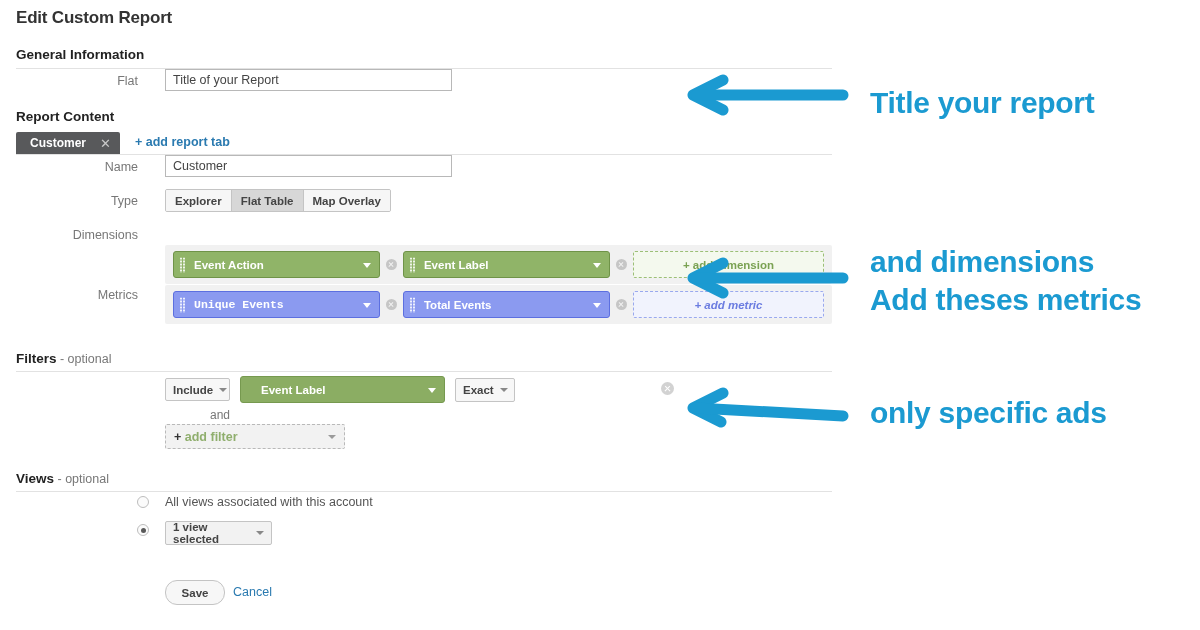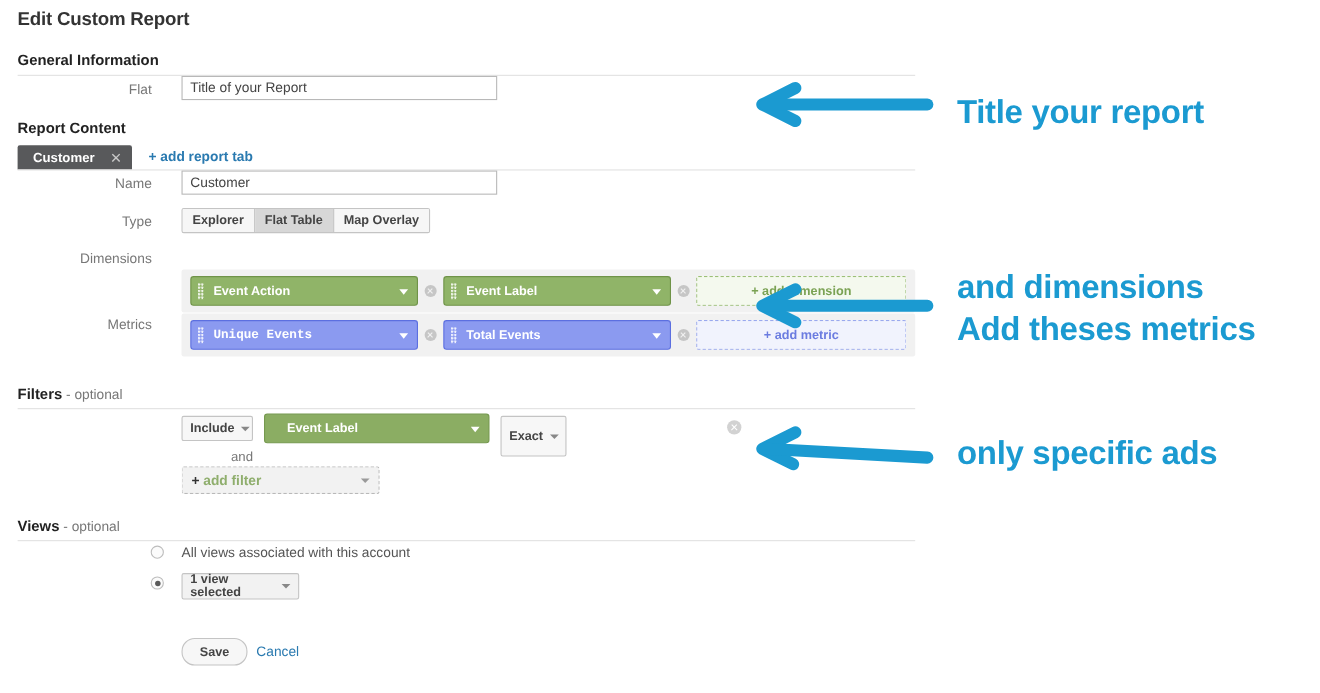--- a/index.html
+++ b/index.html
@@ -201,20 +201,21 @@
   }
   .addbox.dim {
     border: 1px dashed #9cbf77;
     background: #f4f9ee;
     color: #7aa253;
   }
   .addbox.met {
     border: 1px dashed #9aa9ee;
     background: #f1f3fd;
     color: #6b7ce0;
+    font-style: italic;
   }
 
   
   .btnsel {
     position: absolute;
     box-sizing: border-box;
     border: 1px solid #c4c4c4;
     border-radius: 2px;
     background: #f7f7f7;
     font-size: 11.5px;
@@ -405,21 +406,21 @@
   <div class="rule" style="top:371px;"></div>
 
   <div class="btnsel" style="left:165px; top:378px; width:65px; height:23px;">
     <span>Include</span>
     <span class="ccaret"></span>
   </div>
   <div class="pill green" style="position:absolute; left:240px; top:376px; width:205px; background:#8bad63; border-color:#76994f;">
     <span>Event Label</span>
     <span class="caret"></span>
   </div>
-  <div class="btnsel" style="left:455px; top:378px; width:60px; height:37px;">
+  <div class="btnsel" style="left:455px; top:378px; width:60px; height:24px;">
     <span>Exact</span>
     <span class="ccaret"></span>
   </div>
   <div class="circx" style="left:661px; top:382px;"></div>
 
   <div class="andlbl" style="left:210px; top:408px;">and</div>
   <div class="addfilter" style="left:165px; top:424px; width:180px; height:25px;">
     <span>
       <span>+ </span><span class="word">add filter</span>
     </span>

